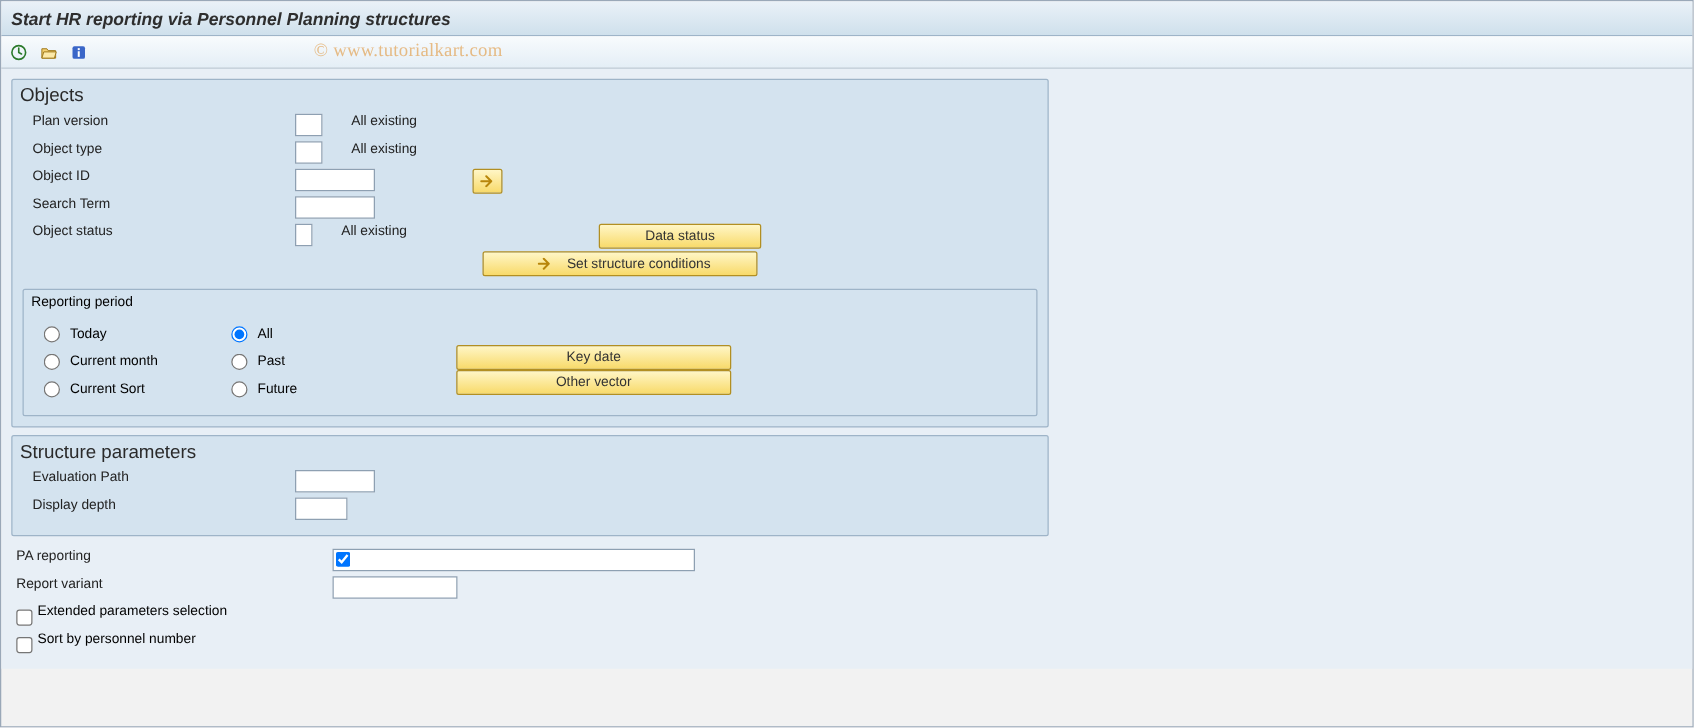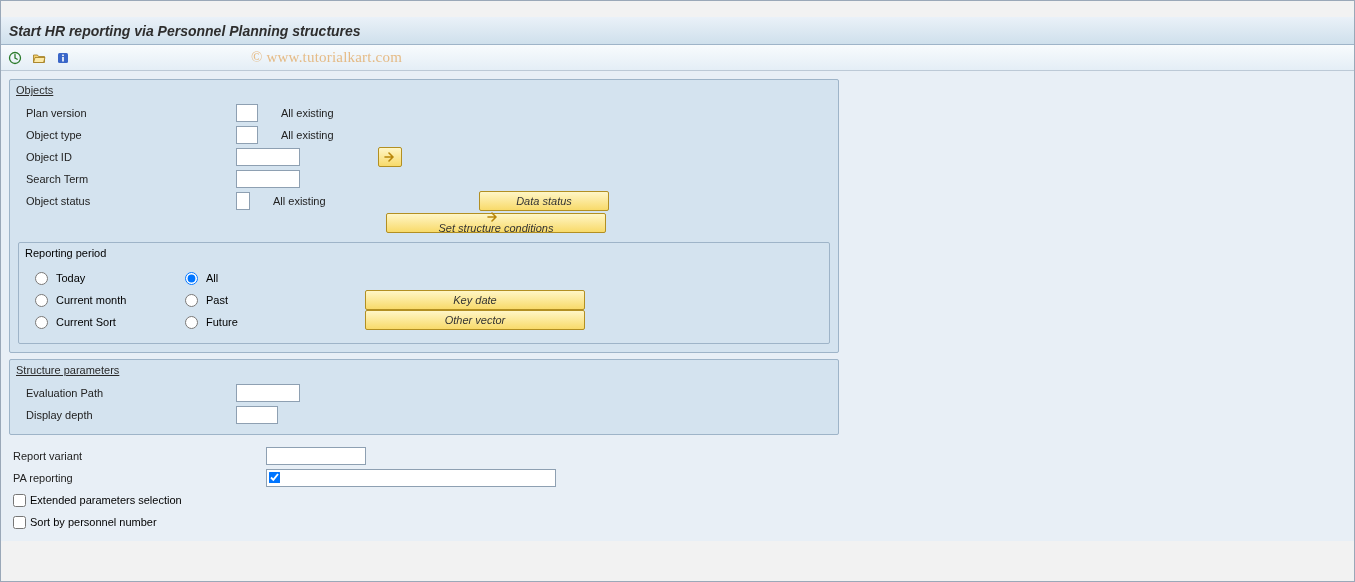--- a/index.html
+++ b/index.html
@@ -1,49 +1,49 @@
 <!DOCTYPE html>
 <html><head>
 <meta charset="utf-8">
 <style>
   * { box-sizing: border-box; }
   html, body { margin: 0; padding: 0; font-family: Arial, Helvetica, sans-serif; font-size: 11px; background: #f2f2f2; }
   .window { width: 1355px; height: 582px; background: #f2f2f2; border: 1px solid #9aa8b8; position: relative; overflow: hidden; }
 
-  .titlebar { height: 28px; background: linear-gradient(to bottom, #eaf1f8, #cfe0ec); border-bottom: 1px solid #9eb4c8; display: flex; align-items: center; padding: 0 8px; margin-top: 16px; }
+  .titlebar { height: 28px; background: linear-gradient(to bottom, #eaf1f8, #cfe0ec); border-bottom: 1px solid #9eb4c8; display: flex; align-items: center; padding: 0 8px; }
   .titlebar .title { font-weight: bold; font-style: italic; font-size: 14px; color: #2e2e2e; }
 
   .toolbar { height: 26px; background: linear-gradient(to bottom, #f8fbfd, #e4eef6); border-bottom: 1px solid #bcc9d6; display: flex; align-items: center; padding: 0 4px; gap: 4px; position: relative; text-align: center; }
   .tb-btn { width: 20px; height: 20px; display: flex; align-items: center; justify-content: center; border: 1px solid transparent; border-radius: 2px; }
   .watermark { position: absolute; left: 250px; top: 4px; color: rgba(222,138,36,0.55); font-size: 15px; letter-spacing: 0.2px; font-family: Georgia, serif; pointer-events: none; }
 
   .body { padding: 8px 8px; background: #e8eff6; }
 
   .groupbox { border: 1px solid #9eb4c8; background: #d4e3ef; margin-bottom: 6px; width: 830px; border-radius: 2px; padding: 0 0 8px 0; }
-  .groupbox > .gb-title { font-size: 11px; color: #2a2a2a; padding: 4px 6px 6px 6px; text-decoration: underline; }
-
-  .row { display: flex; align-items: center; height: 22px; padding: 0 6px; }
+  .groupbox > .gb-title { font-size: 15px; color: #2a2a2a; padding: 4px 6px 6px 6px; }
+
+  .row { display: flex; height: 22px; padding: 0 6px; }
   .label { width: 220px; padding-left: 10px; color: #222; }
 
   input.small { width: 22px; height: 18px; border: 1px solid #8ea0b2; background: #fff; padding: 0 2px; font-size: 11px; }
   input.mid { width: 64px; height: 18px; border: 1px solid #8ea0b2; background: #fff; padding: 0 2px; font-size: 11px; }
   input.wide { width: 100px; height: 18px; border: 1px solid #8ea0b2; background: #fff; padding: 0 2px; font-size: 11px; }
   input.xwide { width: 290px; height: 18px; border: 1px solid #8ea0b2; background: #fff; padding: 0 2px; font-size: 11px; }
 
   .after { margin-left: 23px; color: #222; }
 
-  .ybtn { height: 20px; background: linear-gradient(to bottom, #fff6c6, #f8da6a); border: 1px solid #b28f22; border-radius: 2px; display: inline-flex; align-items: center; justify-content: center; color: #333; cursor: default; font-style: italic; }
+  .ybtn { height: 20px; background: linear-gradient(to bottom, #fff6c6, #f8da6a); border: 1px solid #b28f22; border-radius: 2px; display: inline-flex; align-items: center; justify-content: center; color: #333; cursor: default; }
   .ybtn.icon { width: 24px; }
-  .ybtn.long { width: 220px; flex-direction: column; }
+  .ybtn.long { width: 220px; }
   .ybtn .arrow { margin-right: 12px; margin-left: 6px; }
 
   .subgroup { border: 1px solid #9eb4c8; background: #d4e3ef; margin: 8px 8px 0 8px; border-radius: 2px; padding: 0 0 8px 0; }
   .subgroup > .gb-title { padding: 4px 6px 6px 6px; }
 
-  .radios { display: flex; padding: 2px 6px; align-items: center; }
+  .radios { display: flex; padding: 2px 6px; }
   .rcol { width: 150px; }
   .rrow { display: flex; align-items: center; height: 22px; gap: 4px; padding-left: 10px; }
   .rbtncol { margin-left: 10px; display: flex; flex-direction: column; gap: 0; padding-top: 20px; }
 
   .flat { background: #e8eff6; padding: 4px 0 0 4px; width: 830px; }
   .flat .row { padding: 0; }
   .flat .label { width: 253px; padding-left: 0; }
 
   input[type="radio"] { margin: 0 4px 0 0; }
   input[type="checkbox"] { margin: 0 4px 0 0; }
@@ -187,31 +187,31 @@
         <input class="mid" type="text" value="" style="">
       </div>
       <div class="row">
         <span class="label">Display depth</span>
         <input class="mid" style="width: 42px;" type="text" value="">
       </div>
     </div>
 
     <div class="flat">
       <div class="row">
-        <span class="label">Report variant</span>
-        <input class="wide" type="text" value="" style="">
-      </div>
-      <div class="row">
         <span class="label">PA reporting</span>
         <span style="position:relative;display:inline-block">
           <input class="xwide" type="text" value="" style="">
           <input type="checkbox" checked="" style="position: absolute; left: 2px; top: 2px; transform: scale(0.9);">
         </span>
       </div>
       <div class="row">
+        <span class="label">Report variant</span>
+        <input class="wide" type="text" value="" style="">
+      </div>
+      <div class="row">
         <input type="checkbox" style="">
         <span>Extended parameters selection</span>
       </div>
       <div class="row">
         <input type="checkbox" style="">
         <span>Sort by personnel number</span>
       </div>
     </div>
 
   </div>

